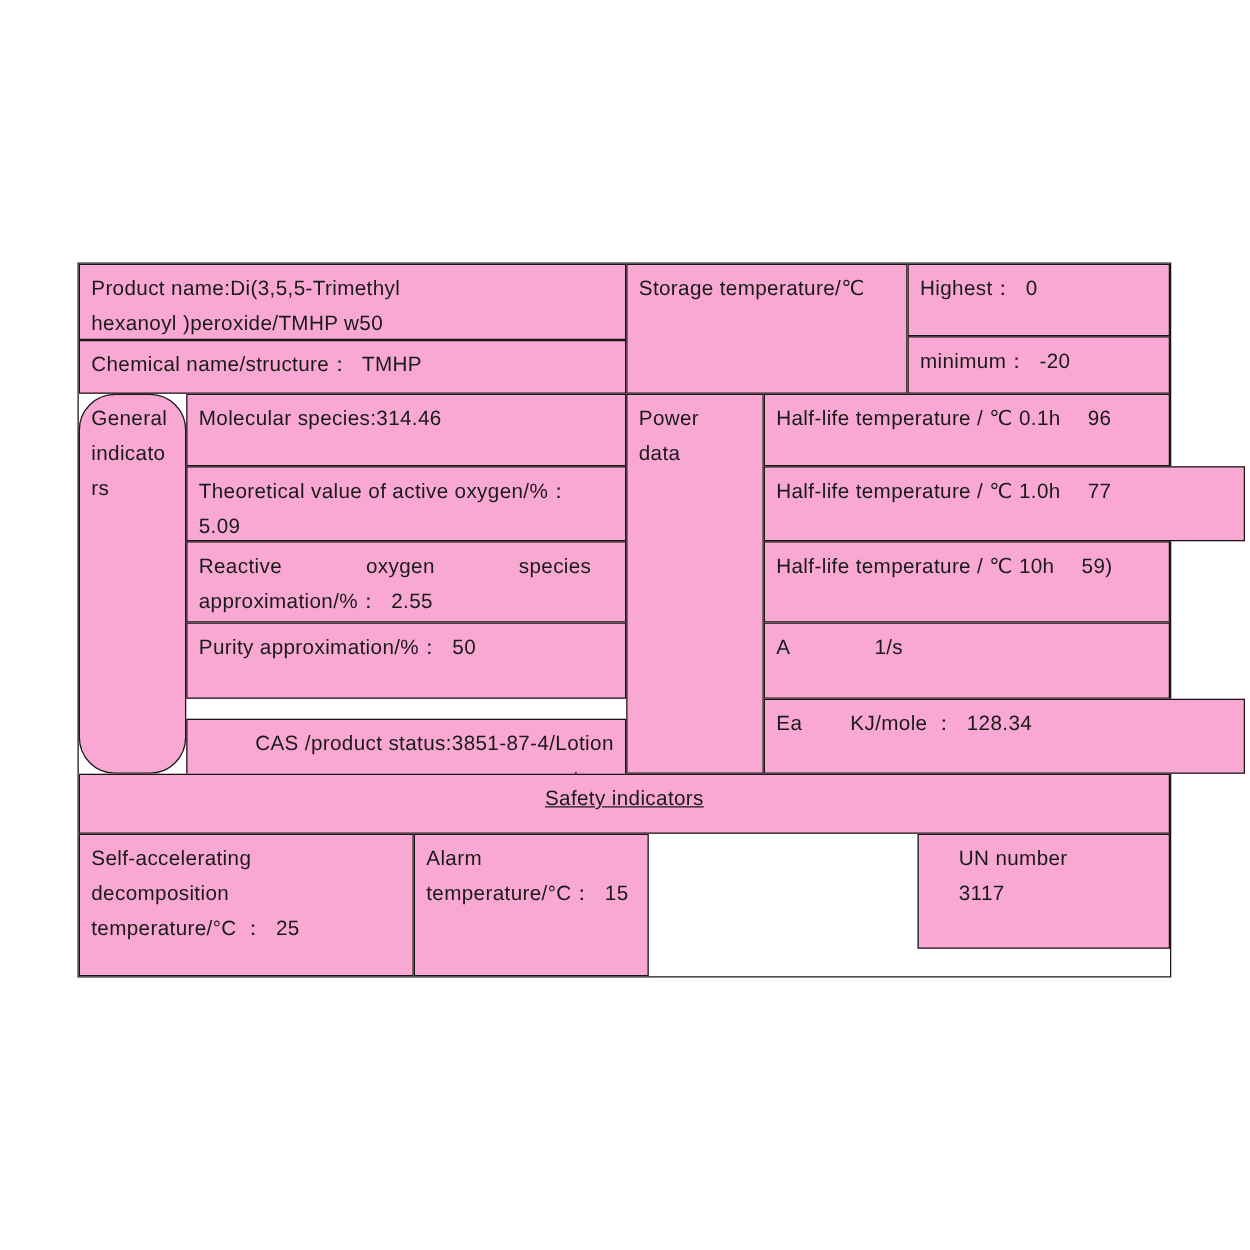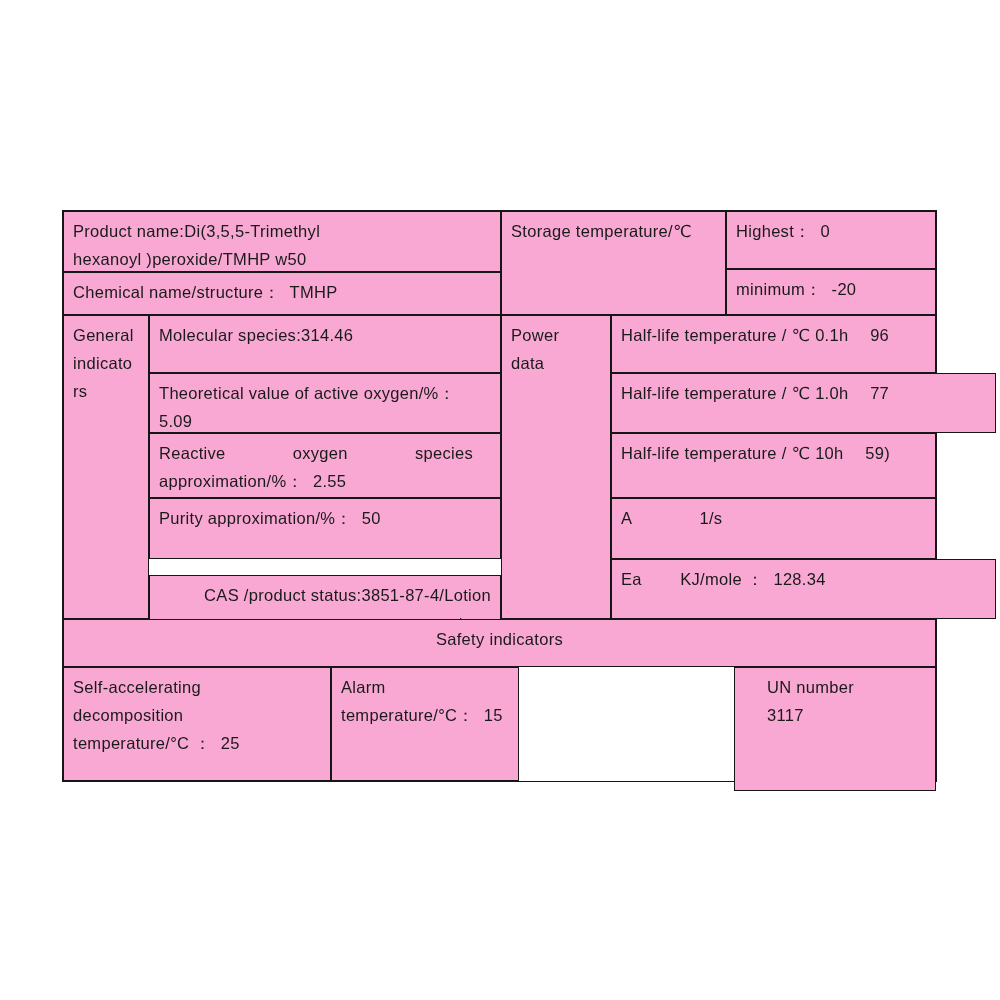--- a/index.html
+++ b/index.html
@@ -41,41 +41,41 @@
   }
 
   
   .c-product   { left: 0px;   top: 0px;   width: 438px; height: 61px; }
   .c-chemical  { left: 0px;   top: 61px;  width: 438px; height: 43px; }
   .c-storage   { left: 438px; top: 0px;   width: 225px; height: 104px; }
   .c-highest   { left: 663px; top: 0px;   width: 210px; height: 58px; }
   .c-minimum   { left: 663px; top: 58px;  width: 210px; height: 46px; }
 
   
-  .c-general   { left: 0px;   top: 104px; width: 86px;  height: 304px; }
+  .c-general   { left: 0px;   top: 104px; width: 86px;  height: 304px; border-radius: 29px; }
   .c-molecular { left: 86px;  top: 104px; width: 352px; height: 58px; }
   .c-theoretical{ left: 86px; top: 162px; width: 352px; height: 60px; }
   .c-reactive  { left: 86px;  top: 222px; width: 352px; height: 65px; }
   .c-purity    { left: 86px;  top: 287px; width: 352px; height: 61px; }
   .c-cas       { left: 86px;  top: 364px; width: 352px; height: 68px; text-align: right; }
   .c-power     { left: 438px; top: 104px; width: 110px; height: 304px; }
   .c-hl1       { left: 548px; top: 104px; width: 325px; height: 58px; }
   .c-hl2       { left: 548px; top: 162px; width: 385px; height: 60px; }
   .c-hl3       { left: 548px; top: 222px; width: 325px; height: 65px; }
   .c-arow      { left: 548px; top: 287px; width: 325px; height: 61px; }
   .c-earow     { left: 548px; top: 348px; width: 385px; height: 60px; }
 
   
-  .c-safety    { left: 0px;   top: 408px; width: 873px; height: 48px; }
+  .c-safety    { left: 0px;   top: 408px; width: 873px; height: 48px; text-decoration: underline; }
 
   
   .c-sadt      { left: 0px;   top: 456px; width: 268px; height: 114px; }
   .c-alarm     { left: 268px; top: 456px; width: 188px; height: 114px; }
   .c-control   { left: 456px; top: 456px; width: 215px; height: 114px; }
-  .c-un        { left: 671px; top: 456px; width: 202px; height: 124px; padding-left: 32px; }
+  .c-un        { left: 671px; top: 456px; width: 202px; height: 92px; padding-left: 32px; }
 </style>
 </head>
 <body>
 
 <div class="page">
   <div class="tbl">
 
     <div class="cell c-product">Product name:Di(3,5,5-Trimethyl
 hexanoyl )peroxide/TMHP w50</div>
     <div class="cell c-storage">Storage temperature/℃</div>

